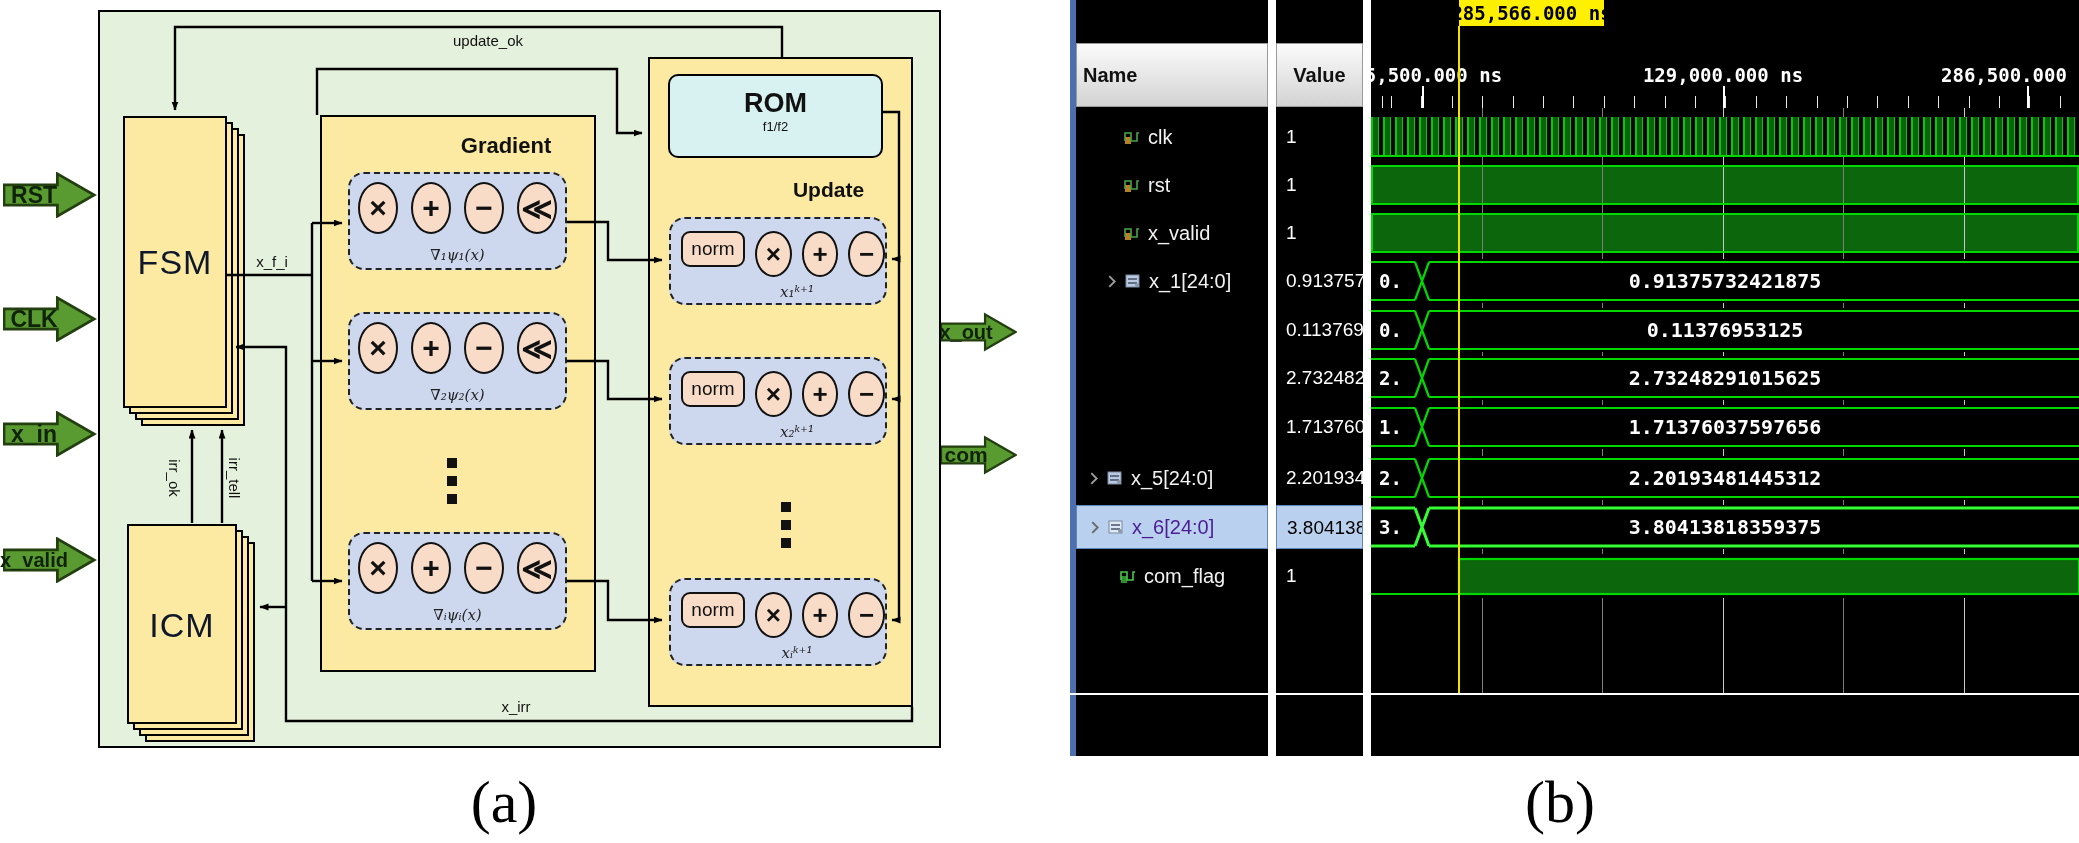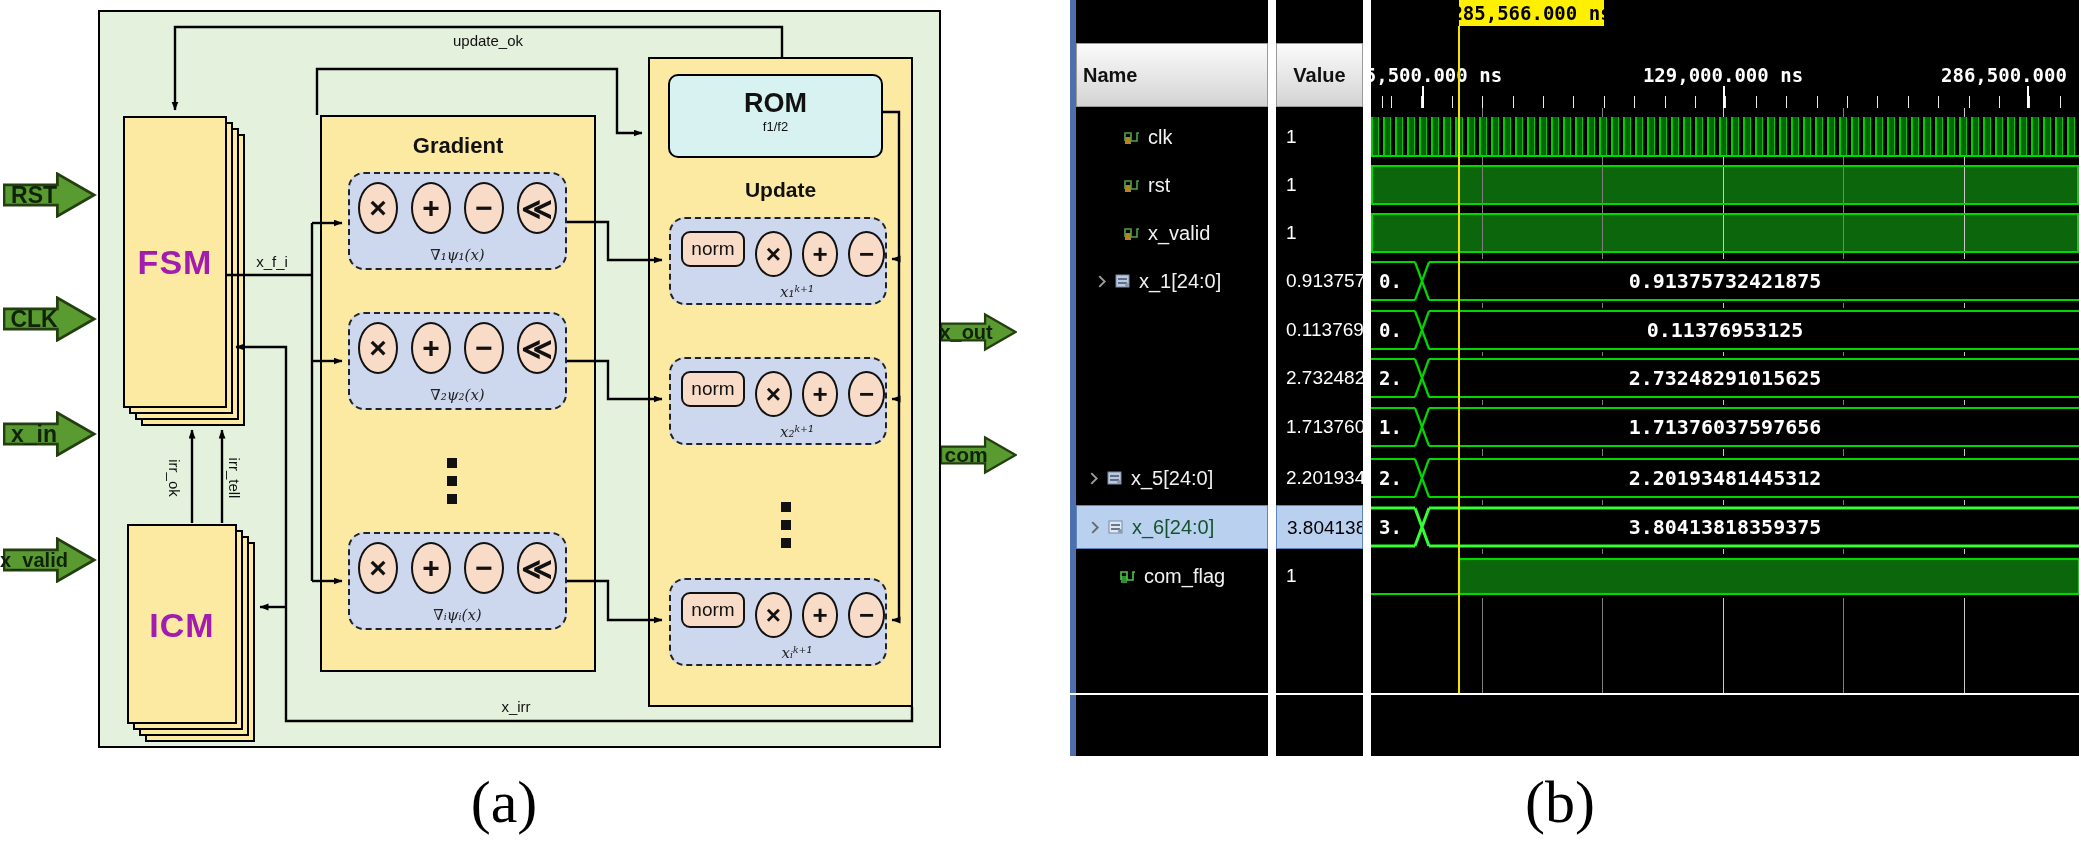--- a/index.html
+++ b/index.html
@@ -2,23 +2,23 @@
 <html><head>
 <meta charset="utf-8">
 <style>
   html,body{margin:0;padding:0;background:#fff;}
   #stage{position:relative;width:2079px;height:843px;background:#fff;overflow:hidden;
          font-family:"Liberation Sans",sans-serif;}
   
   #diagramA{position:absolute;left:0;top:0;width:1040px;height:770px;}
   .outerBox{position:absolute;left:98px;top:10px;width:843px;height:738px;background:#e4f1dc;border:2px solid #000;box-sizing:border-box;}
   .stackRect{position:absolute;background:#fce9a2;border:2px solid #000;box-sizing:border-box;}
-  .blockLabel{position:absolute;width:100%;text-align:center;font-size:34px;font-weight:700;color:#a21caf;letter-spacing:1px;}
+  .blockLabel{position:absolute;width:100%;text-align:center;font-size:34px;font-weight:400;color:#0f172a;letter-spacing:1px;}
   .bigBox{position:absolute;background:#fce9a2;border:2px solid #000;box-sizing:border-box;}
-  .boxTitle{position:absolute;width:100%;text-align:center;font-weight:700;font-size:22px;color:#111;}
+  .boxTitle{position:absolute;width:100%;text-align:center;font-weight:700;font-size:22px;color:#111;margin-left:48px;}
   .gUnit,.uUnit{position:absolute;background:#cdd8ef;border:2px dashed #222;border-radius:16px;box-sizing:border-box;}
   .opRow{position:absolute;left:0;right:0;top:8px;display:flex;justify-content:center;gap:13px;}
   .opCircle{width:40px;height:52px;border:2.4px solid #111;border-radius:50%;background:#f8dcc8;
             display:flex;align-items:center;justify-content:center;font-size:30px;font-weight:600;color:#111;box-sizing:border-box;}
   .opCircleSm{width:38px;height:46px;font-size:26px;}
   .mathLabel{position:absolute;left:0;right:0;bottom:4px;text-align:center;
              font-family:"DejaVu Serif",serif;font-style:italic;font-size:15px;color:#222;}
   .uMath{left:auto;right:28px;width:120px;bottom:2px;}
   .normBox{width:64px;height:36px;background:#f8dcc8;border:2px solid #111;border-radius:9px;
            display:flex;align-items:center;justify-content:center;font-size:19px;color:#111;box-sizing:border-box;flex:none;}
@@ -261,21 +261,21 @@
         </svg>
       <span class="lbl">rst</span>
     </div>
     <div class="sigRow" style="left:6px;top:211px;width:192px;padding-left:48px;">
       <svg class="icon" width="16" height="16" viewBox="0 0 16 16">
           <rect x="1" y="8" width="6" height="7" fill="#b98127"></rect>
           <path d="M1 12 V4 H7 V12 H13 V4 H15" fill="none" stroke="#49a649" stroke-width="1.6"></path>
         </svg>
       <span class="lbl">x_valid</span>
     </div>
-    <div class="sigRow" style="left:14px;top:259px;width:192px;padding-left:14px;">
+    <div class="sigRow" style="left:24px;top:259px;width:192px;padding-left:14px;">
       <svg class="icon" width="9" height="13" viewBox="0 0 8 12">
           <path d="M1 1 L6 6 L1 11" stroke="#9a9a9a" fill="none" stroke-width="1.8"></path>
         </svg>
       <svg class="icon" width="16" height="16" viewBox="0 0 16 16">
           <rect x="1" y="2" width="13" height="12" fill="#b9c9e2" stroke="#7d8aa0"></rect>
           <path d="M3 6 H12 M3 10 H12" stroke="#445066" stroke-width="1.6"></path>
           <circle cx="12" cy="12" r="2" fill="#8b97a8"></circle>
         </svg>
       <span class="lbl">x_1[24:0]</span>
     </div>
@@ -292,21 +292,21 @@
     </div>
     <div class="sigRow selected" style="left:6px;top:505px;width:192px;padding-left:14px;">
       <svg class="icon" width="9" height="13" viewBox="0 0 8 12">
           <path d="M1 1 L6 6 L1 11" stroke="#6a6a6a" fill="none" stroke-width="1.8"></path>
         </svg>
       <svg class="icon" width="16" height="16" viewBox="0 0 16 16">
           <rect x="1" y="2" width="13" height="12" fill="#dfe9f6" stroke="#7d8aa0"></rect>
           <path d="M3 6 H12 M3 10 H12" stroke="#445066" stroke-width="1.6"></path>
           <circle cx="12" cy="12" r="2" fill="#8b97a8"></circle>
         </svg>
-      <span class="lbl" style="color:#14532d;">x_6[24:0]</span>
+      <span class="lbl" style="color:#4c1d95;">x_6[24:0]</span>
     </div>
     <div class="sigRow" style="left:6px;top:554px;width:192px;padding-left:44px;">
       <svg class="icon" width="16" height="16" viewBox="0 0 16 16">
           <rect x="1" y="8" width="6" height="7" fill="#2f8f2f"></rect>
           <path d="M1 12 V4 H7 V12 H13 V4 H15" fill="none" stroke="#49c949" stroke-width="1.6"></path>
         </svg>
       <span class="lbl">com_flag</span>
     </div>
 
     <div class="valCell" style="top:115px;">1</div>

